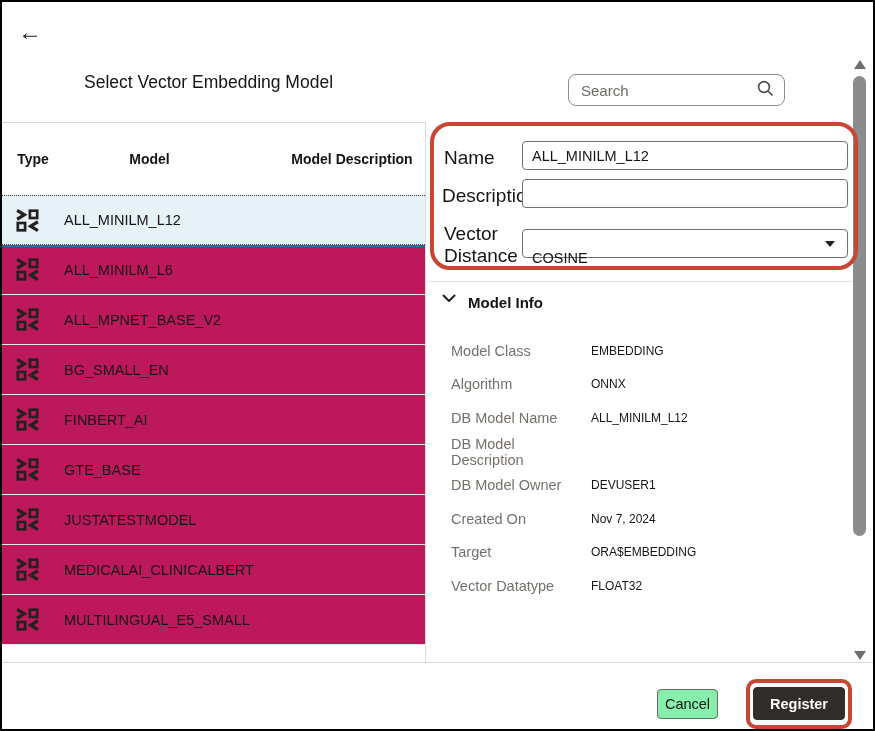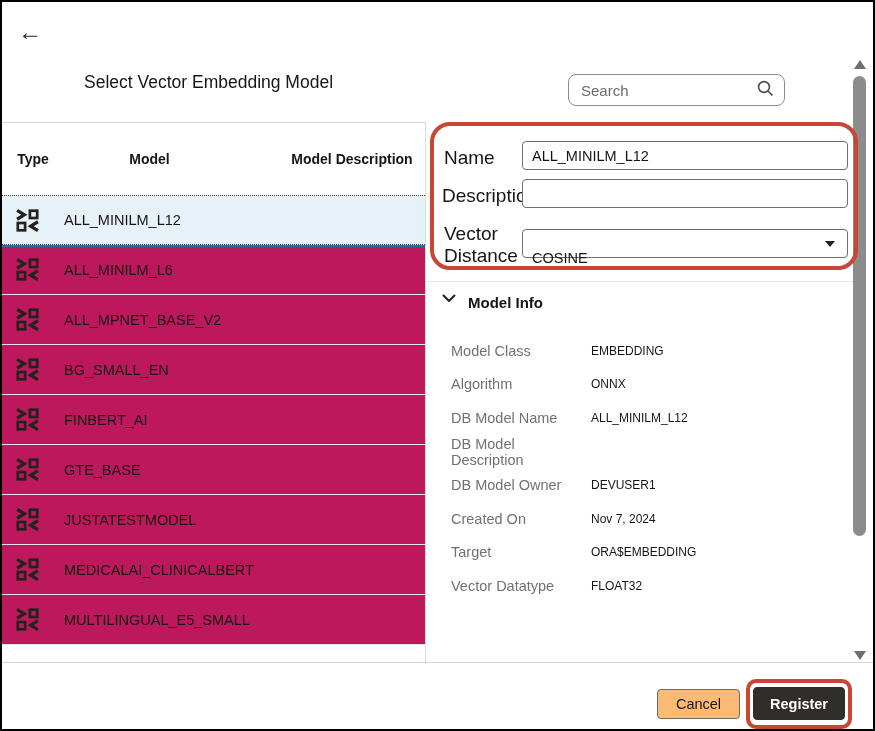--- a/index.html
+++ b/index.html
@@ -62,21 +62,21 @@
   
   .mi-head { position:absolute; left:440px; top:292px; display:flex; align-items:flex-start; cursor:pointer; }
   .mi-head svg { margin-right:12px; }
   .mi-title { font-size:15px; font-weight:700; color:var(--text-dark); }
   .mi-rows { position:absolute; left:425px; top:332px; width:420px; }
   .inforow { height:33.6px; display:flex; align-items:center; }
   .infolabel { width:164px; padding-left:24px; font-size:14.5px; color:var(--text-gray); flex:none; }
   .infovalue { font-size:12px; color:var(--text-dark); white-space:nowrap; }
   
   .footer-line { position:absolute; left:0; top:660px; width:871px; height:1px; background:#D9D6CF; }
-  .btn-cancel { position:absolute; left:655px; top:687px; width:83px; height:30px; background:#fdba74;
+  .btn-cancel { position:absolute; left:655px; top:687px; width:61px; height:30px; background:#86efac;
     border:1px solid #6B6965; border-radius:4px; font-size:14.5px; font-family:inherit; color:var(--text-dark); cursor:pointer; }
   .btn-register { position:absolute; left:751px; top:685px; width:92px; height:33px; background:var(--register-bg);
     border:1px solid var(--register-bg); border-radius:4px; font-size:14.5px; font-weight:700; font-family:inherit; color:#fff; cursor:pointer; }
 </style>
 </head>
 <body>
 
 <div class="dialog">
 
   <span class="back">←</span>

